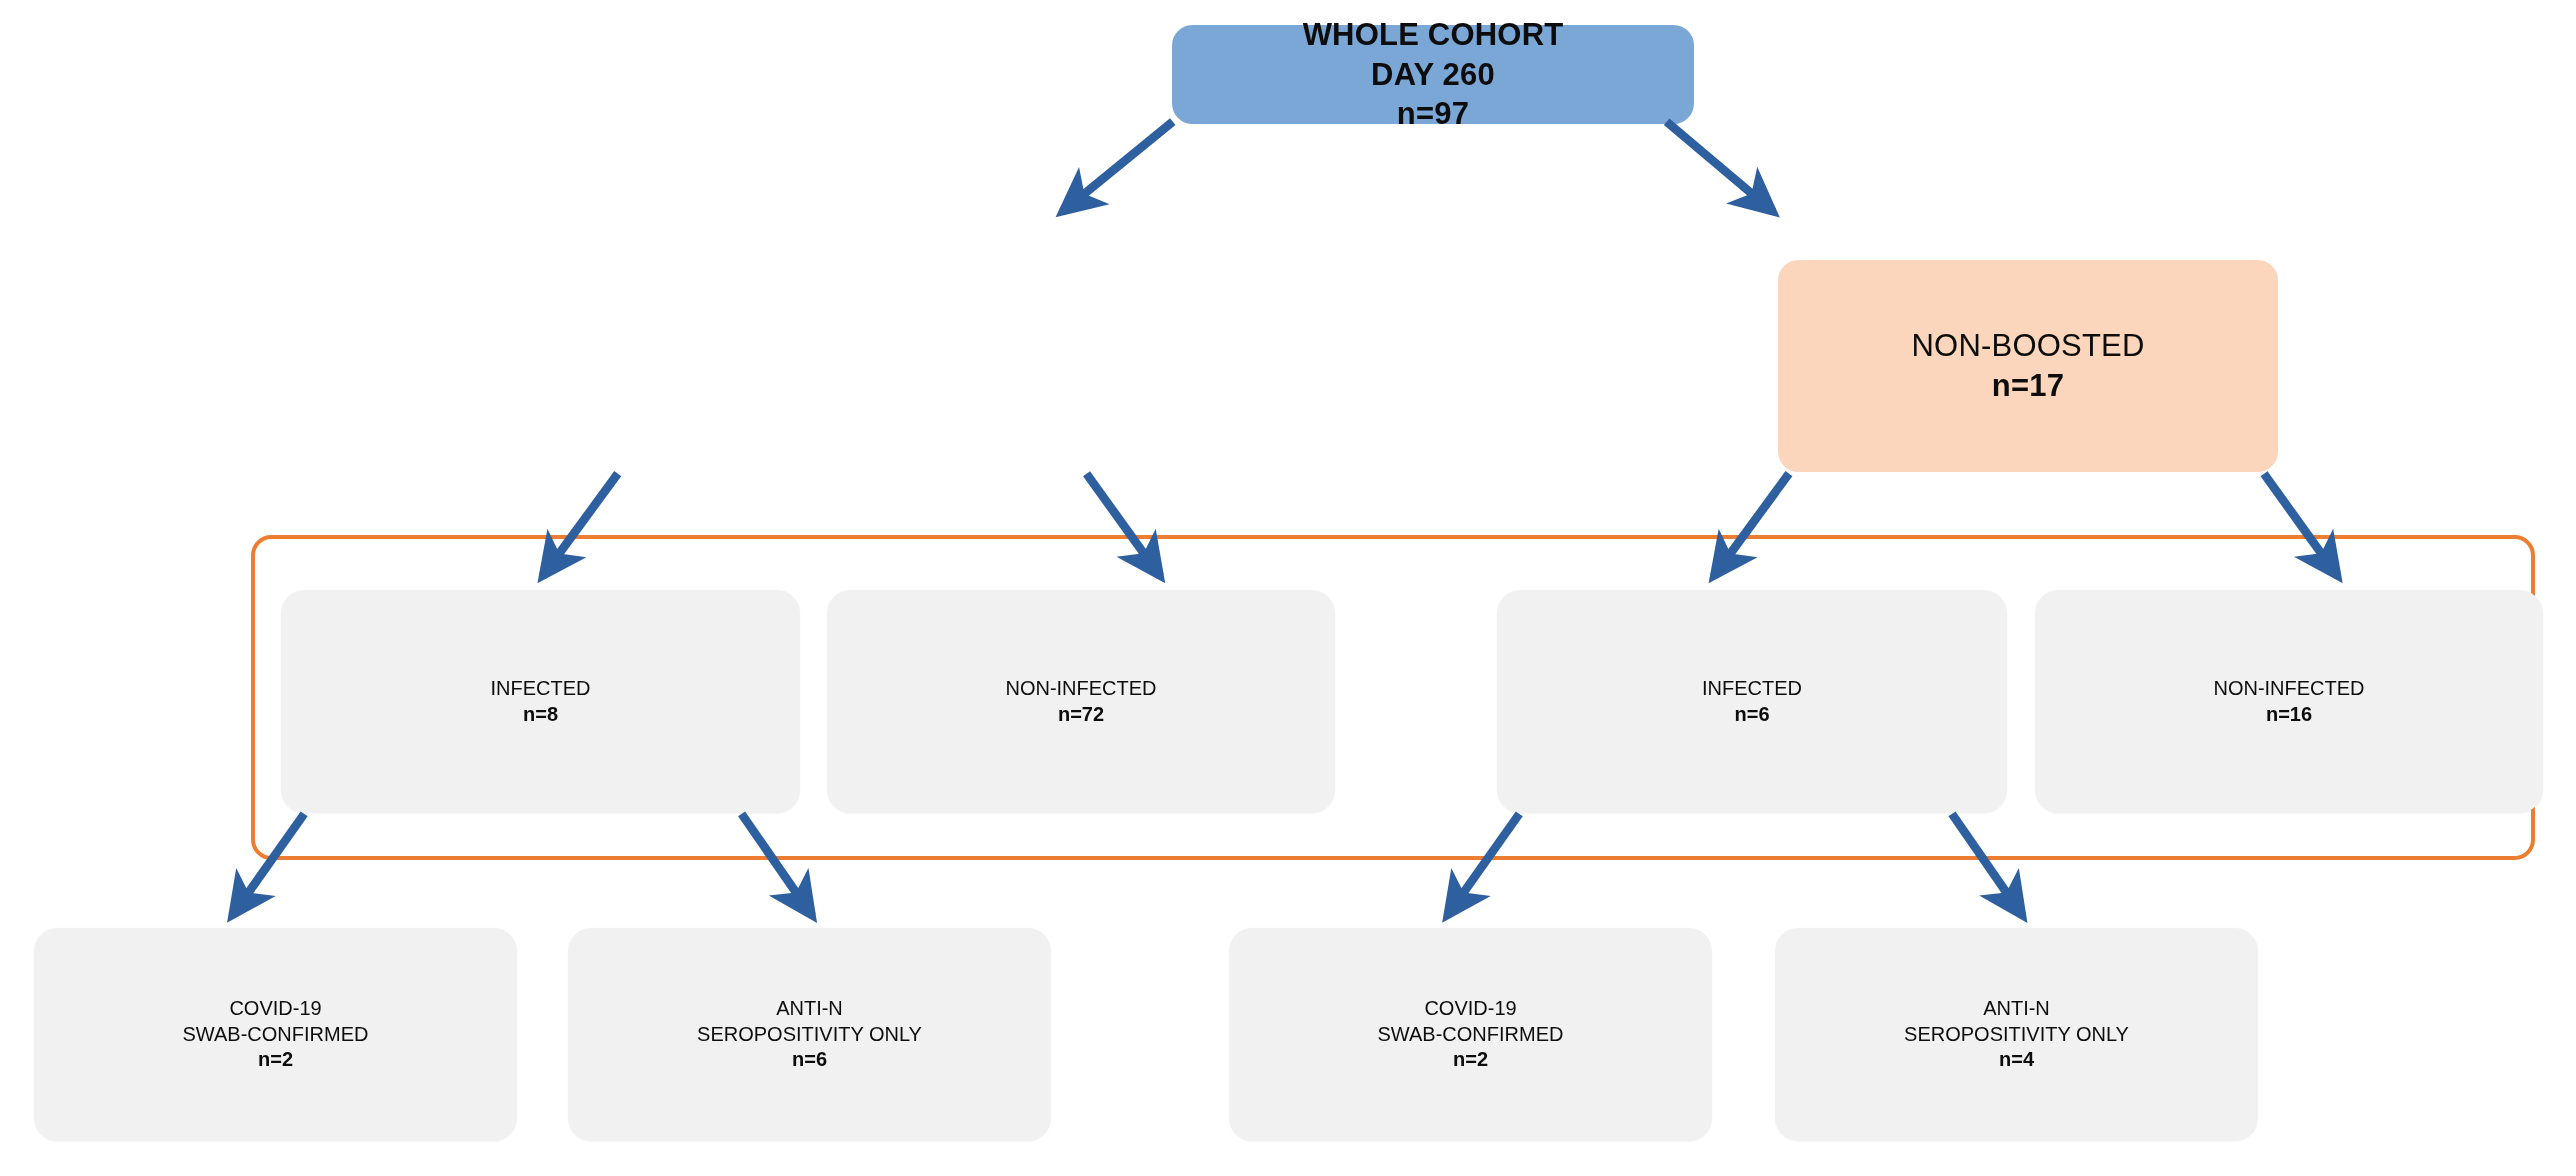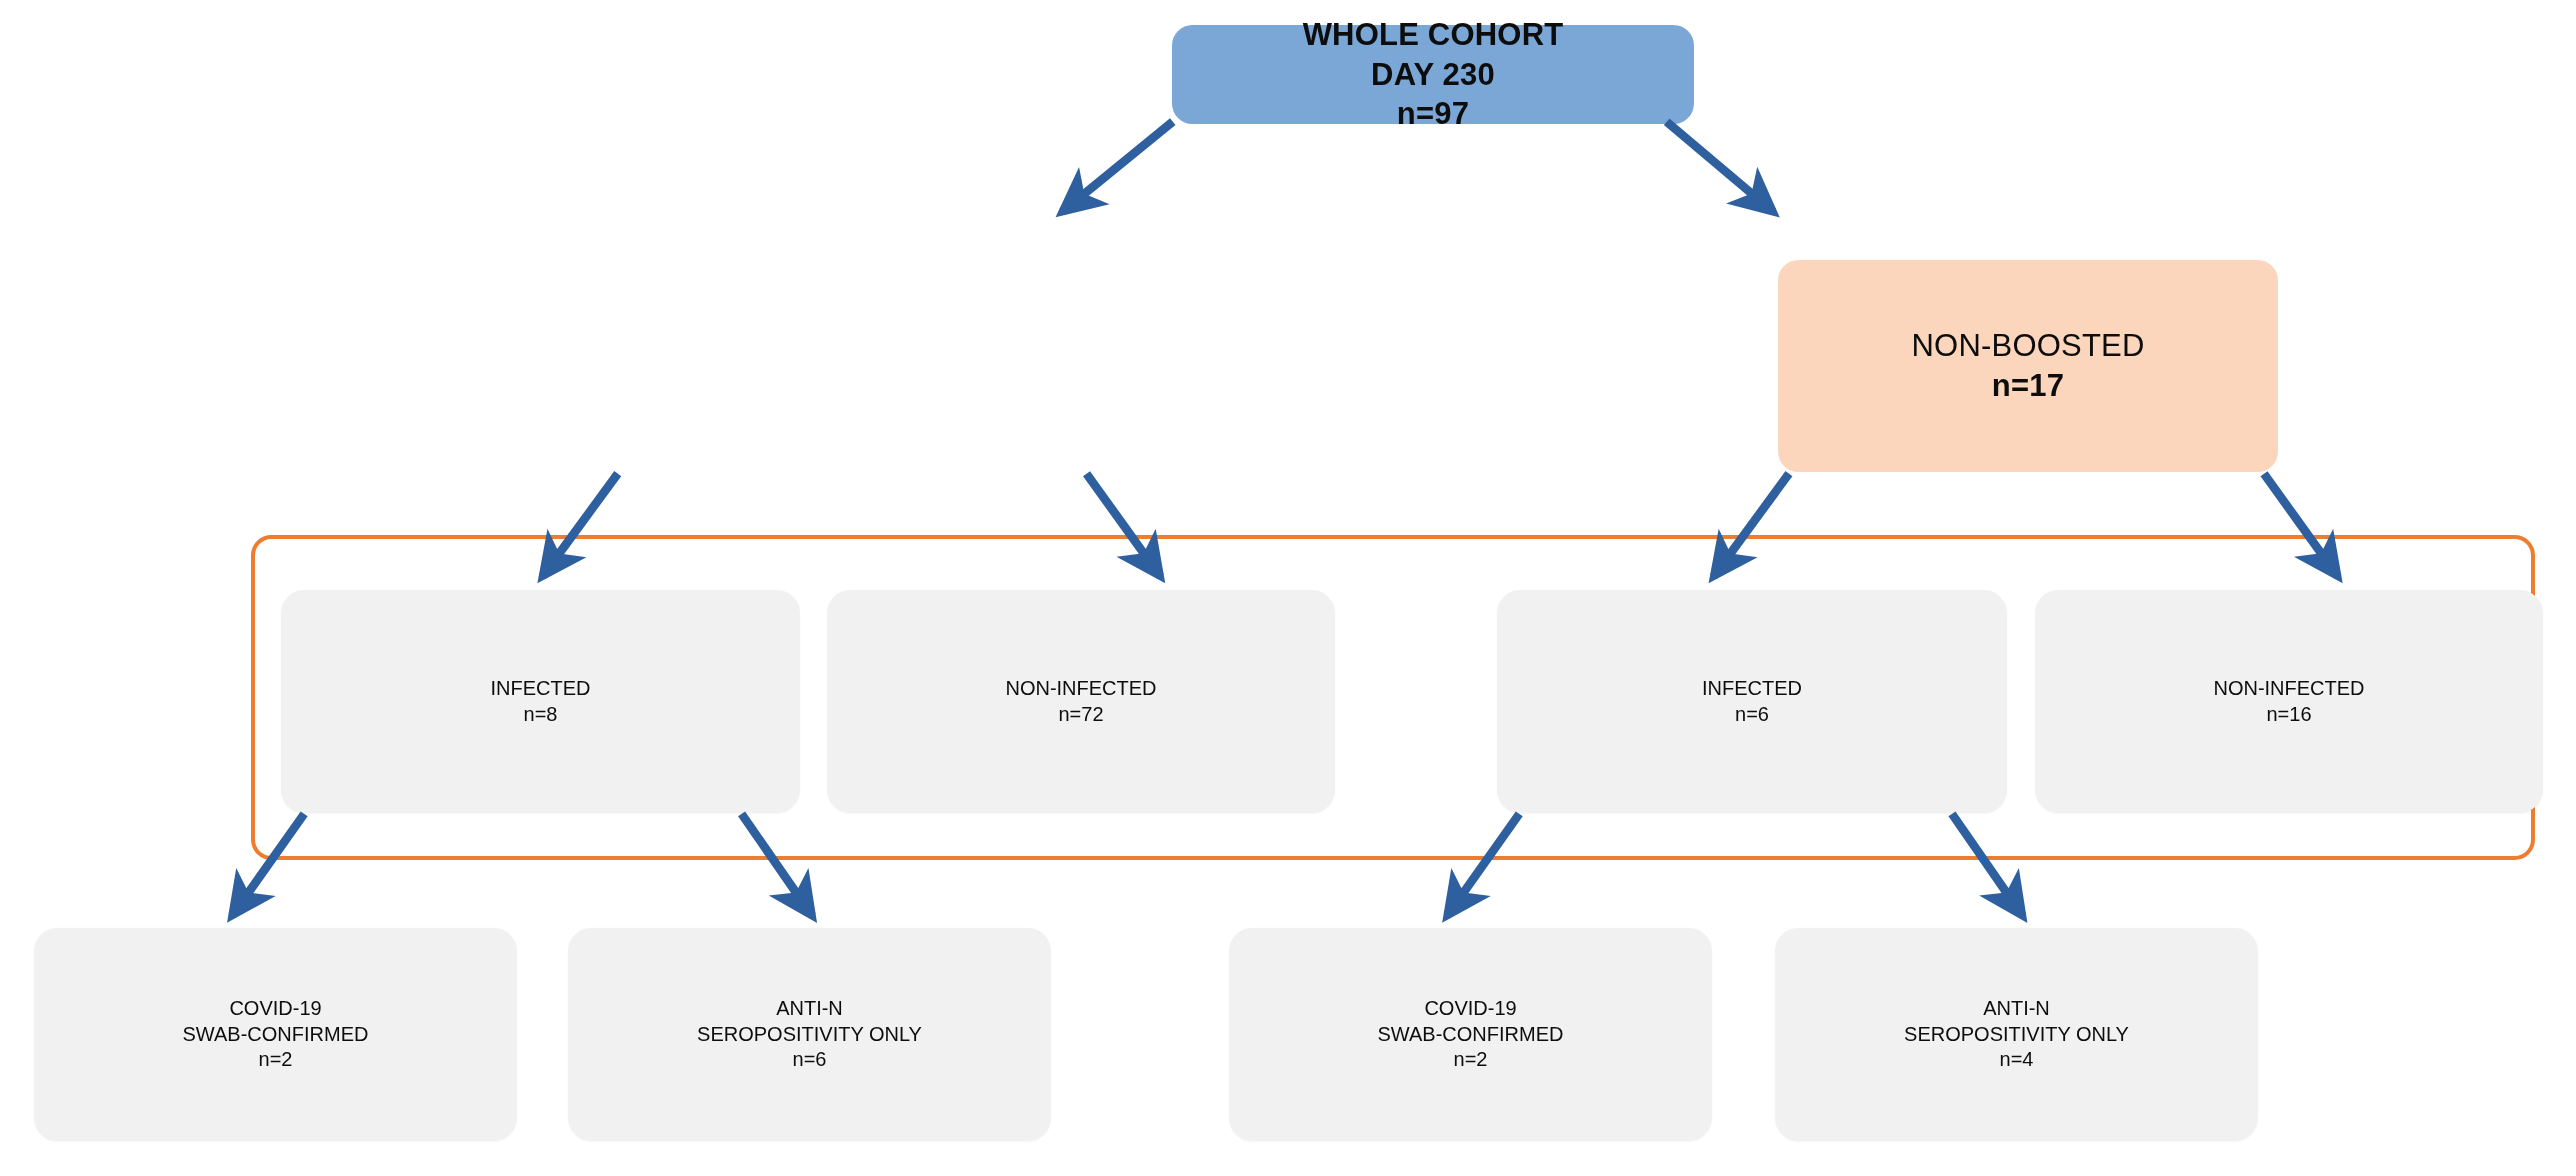--- a/index.html
+++ b/index.html
@@ -45,21 +45,21 @@
     font-size:31px;
     letter-spacing:0.2px;
   }
   
   .n-grey{
     background:#F1F1F1;
     font-size:20px;
     border-radius:23.5px;
     box-shadow:0 0.8px 1.6px rgba(0,0,0,.045);
   }
-  .n-grey .ln.num{font-weight:normal;}
+  .n-grey .ln.num{font-weight:bold;}
 
   
   .frame{
     position:absolute;
     box-sizing:border-box;
     border:4.7px solid #ED7D31;
     border-radius:20.4px;
     z-index:2;
     background:transparent;
   }
@@ -74,21 +74,21 @@
 </style>
 </head>
 <body>
 
 <div id="canvas">
 
   <div class="frame" style="left:251px;top:535px;width:2284px;height:325px;"></div>
 
   <div class="node n-root" style="left:1172px;top:25px;width:522px;height:99px;">
     <span class="ln">WHOLE COHORT</span>
-    <span class="ln">DAY 230</span>
+    <span class="ln">DAY 260</span>
     <span class="ln num">n=97</span>
   </div>
 
 
   <div class="node n-nonboosted" style="left:1778px;top:260px;width:500px;height:212px;">
     <span class="ln">NON-BOOSTED</span>
     <span class="ln num">n=17</span>
   </div>
 
   <div class="node n-grey" style="left:281px;top:590px;width:519px;height:223px;">

